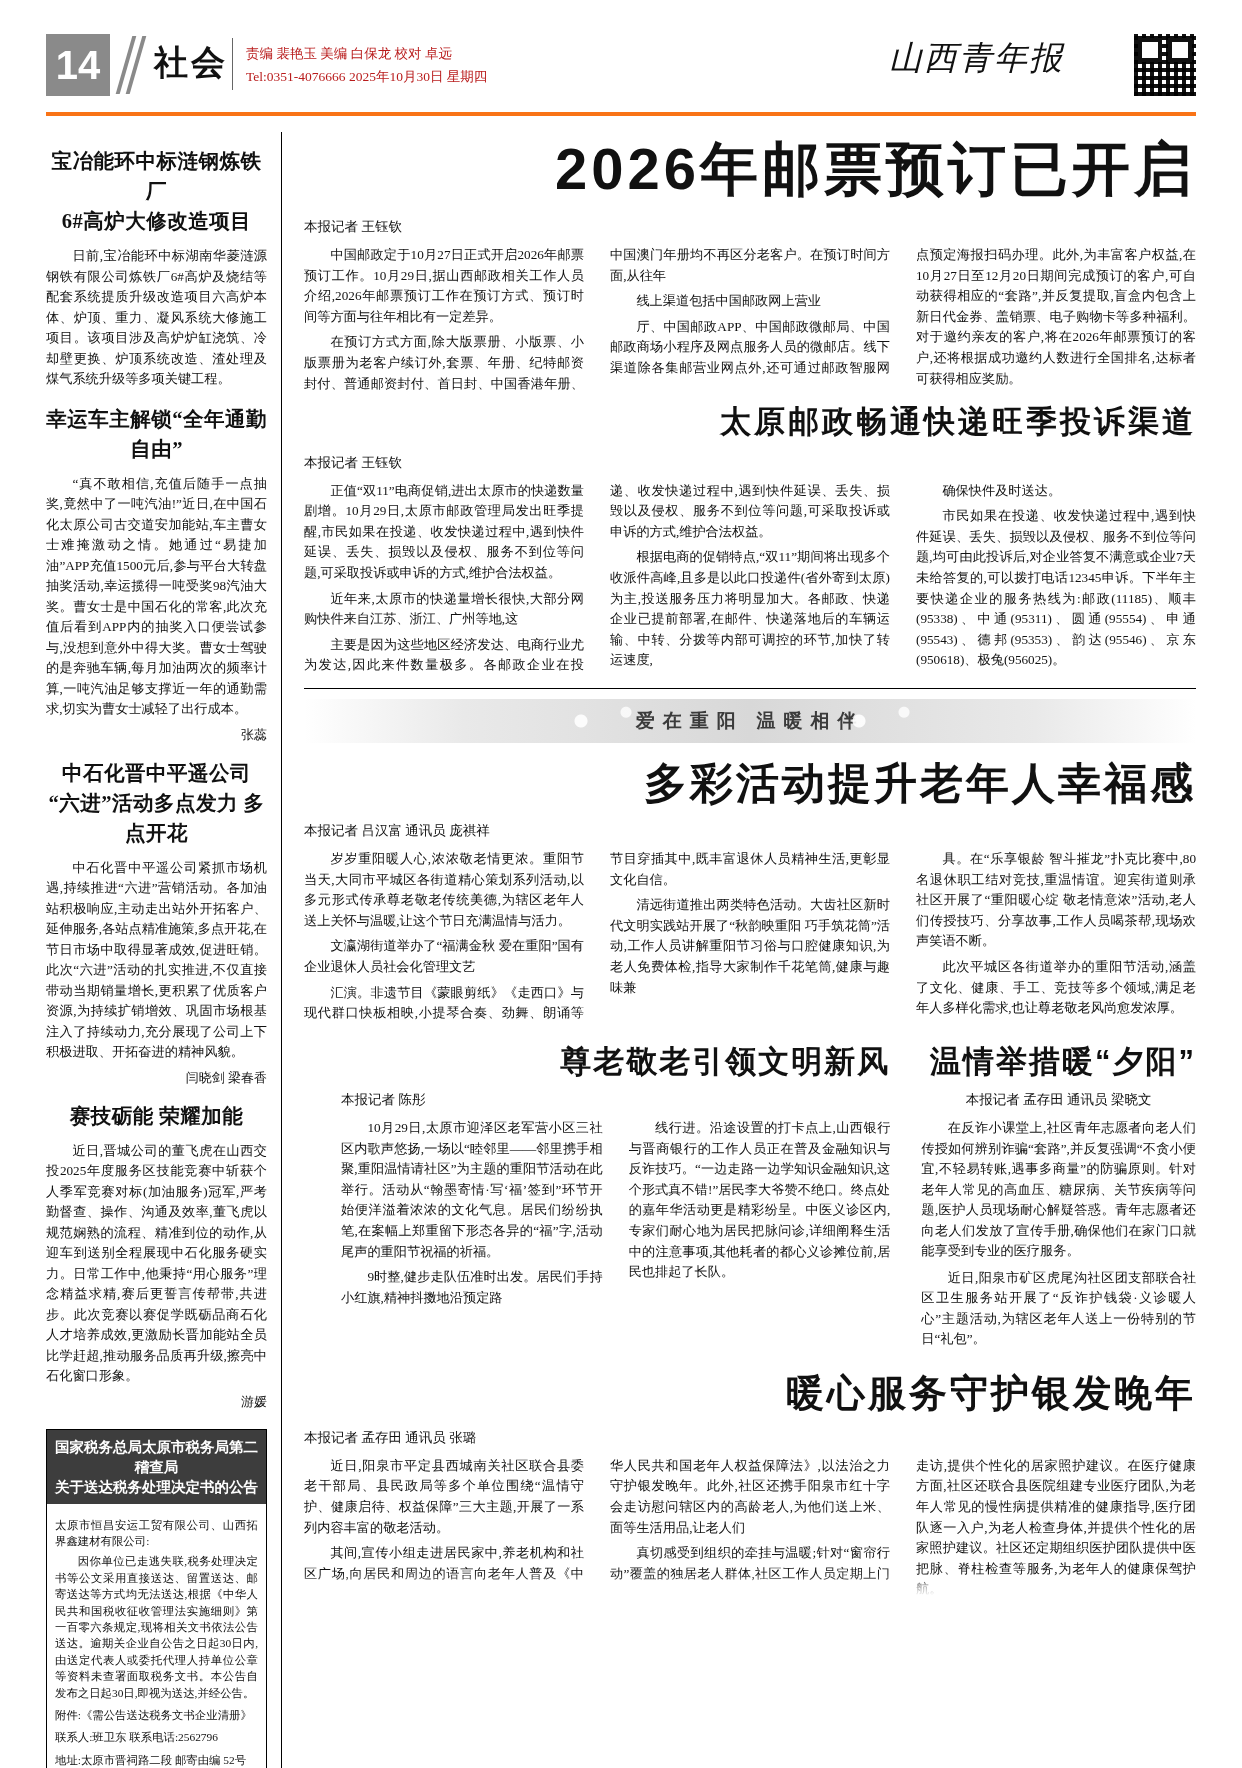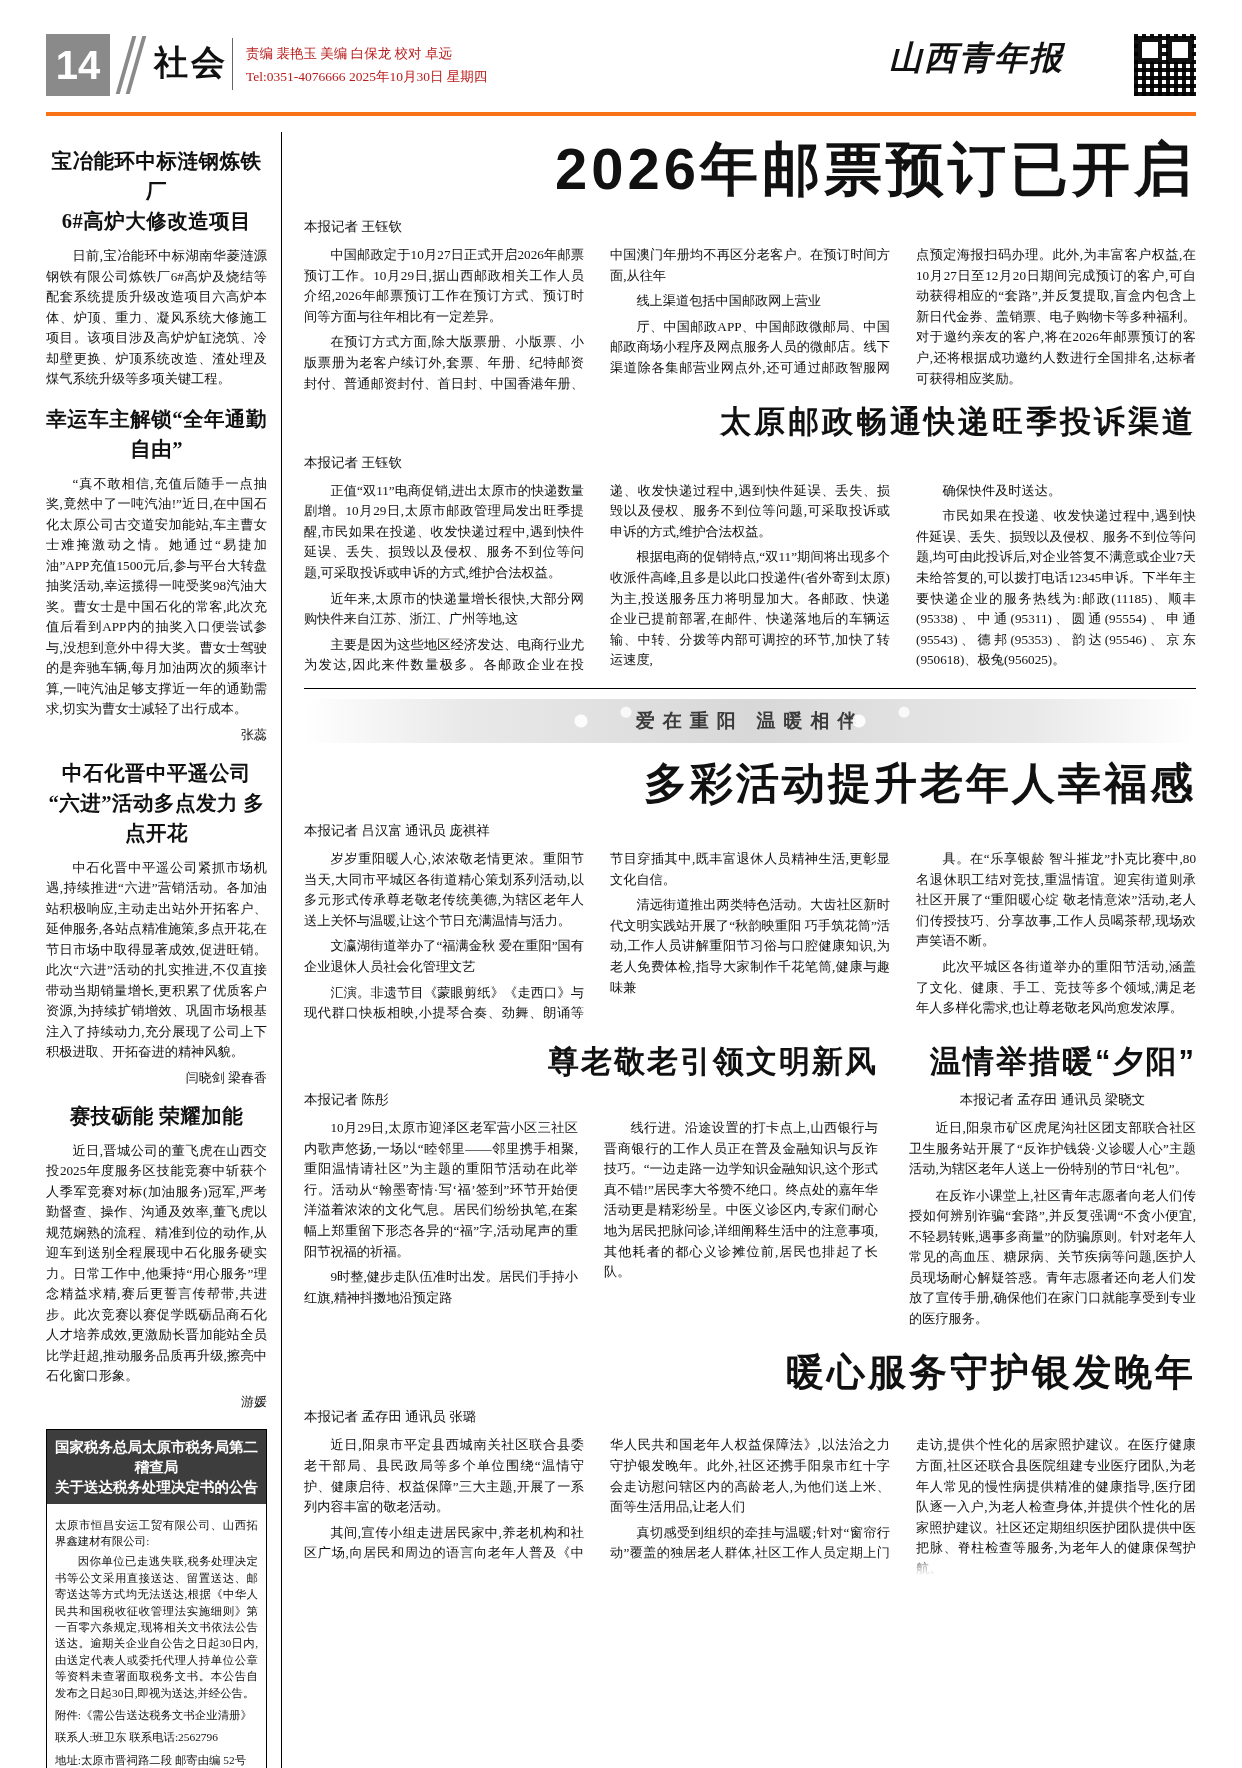--- a/index.html
+++ b/index.html
@@ -9,21 +9,21 @@
   
   .masthead{position:relative;height:78px;margin-top:34px;border-bottom:4px solid #f97316;}
   .pagenum{position:absolute;left:0;top:0;width:64px;height:62px;background:#8a8a8a;color:#fff;font-size:40px;font-weight:bold;display:flex;align-items:center;justify-content:center;font-family:"Liberation Sans",sans-serif;}
   .slash{position:absolute;left:68px;top:0;width:30px;height:62px;}
   .slash:before{content:"";position:absolute;left:10px;top:2px;width:4px;height:58px;background:#8a8a8a;transform:skewX(-16deg);}
   .slash:after{content:"";position:absolute;left:20px;top:2px;width:4px;height:58px;background:#8a8a8a;transform:skewX(-16deg);}
   .section-name{position:absolute;left:108px;top:6px;font-size:34px;font-weight:bold;letter-spacing:3px;font-family:"Liberation Serif",serif;}
   .vline{position:absolute;left:186px;top:4px;width:1px;height:52px;background:#666;}
   .credits{position:absolute;left:200px;top:8px;font-size:13.5px;line-height:23px;color:#b91c1c;}
   .credits div{white-space:nowrap;}
-  .paper-logo{position:absolute;right:132px;top:2px;font-size:33px;font-weight:bold;font-style:italic;letter-spacing:2px;font-family:"Liberation Serif",serif;}
+  .paper-logo{position:absolute;right:132px;top:2px;font-size:33px;font-weight:normal;font-style:italic;letter-spacing:2px;font-family:"Liberation Serif",serif;}
   .qr{position:absolute;right:0;top:0;width:62px;height:62px;background:
      repeating-linear-gradient(0deg,#111 0 4px,#fff 4px 8px),
      repeating-linear-gradient(90deg,#111 0 4px,transparent 4px 8px);
      background-blend-mode:multiply;}
   .qr:before{content:"";position:absolute;left:4px;top:4px;width:16px;height:16px;border:4px solid #111;background:#fff;}
   .qr:after{content:"";position:absolute;right:4px;top:4px;width:16px;height:16px;border:4px solid #111;background:#fff;}
 
   
   .body{position:relative;margin-top:16px;display:flex;gap:0;}
   .col-left{width:236px;flex:none;padding-right:14px;box-sizing:border-box;border-right:1px solid #000;}
@@ -149,35 +149,35 @@
       <div class="byline">本报记者  吕汉富  通讯员  庞祺祥</div>
       <div class="cols3">
         <p>岁岁重阳暖人心,浓浓敬老情更浓。重阳节当天,大同市平城区各街道精心策划系列活动,以多元形式传承尊老敬老传统美德,为辖区老年人送上关怀与温暖,让这个节日充满温情与活力。</p>
         <p>文瀛湖街道举办了“福满金秋  爱在重阳”国有企业退休人员社会化管理文艺</p>
         <p>汇演。非遗节目《蒙眼剪纸》《走西口》与现代群口快板相映,小提琴合奏、劲舞、朗诵等节目穿插其中,既丰富退休人员精神生活,更彰显文化自信。</p>
         <p>清远街道推出两类特色活动。大齿社区新时代文明实践站开展了“秋韵映重阳  巧手筑花筒”活动,工作人员讲解重阳节习俗与口腔健康知识,为老人免费体检,指导大家制作千花笔筒,健康与趣味兼</p>
         <p>具。在“乐享银龄  智斗摧龙”扑克比赛中,80名退休职工结对竞技,重温情谊。迎宾街道则承社区开展了“重阳暖心绽  敬老情意浓”活动,老人们传授技巧、分享故事,工作人员喝茶帮,现场欢声笑语不断。</p>
         <p>此次平城区各街道举办的重阳节活动,涵盖了文化、健康、手工、竞技等多个领域,满足老年人多样化需求,也让尊老敬老风尚愈发浓厚。</p>
       </div>
 
-      <div style="display:flex;gap:31px;margin-top:6px;">
+      <div style="display:flex;gap:31px;margin-top:6px;margin-left:37px;">
         <div style="flex:2;">
           <h2 class="headline small">尊老敬老引领文明新风</h2>
           <div class="byline">本报记者  陈彤</div>
           <div class="cols2">
             <p>10月29日,太原市迎泽区老军营小区三社区内歌声悠扬,一场以“睦邻里——邻里携手相聚,重阳温情请社区”为主题的重阳节活动在此举行。活动从“翰墨寄情·写‘福’签到”环节开始便洋溢着浓浓的文化气息。居民们纷纷执笔,在案幅上郑重留下形态各异的“福”字,活动尾声的重阳节祝福的祈福。</p>
             <p>9时整,健步走队伍准时出发。居民们手持小红旗,精神抖擞地沿预定路</p>
             <p>线行进。沿途设置的打卡点上,山西银行与晋商银行的工作人员正在普及金融知识与反诈技巧。“一边走路一边学知识金融知识,这个形式真不错!”居民李大爷赞不绝口。终点处的嘉年华活动更是精彩纷呈。中医义诊区内,专家们耐心地为居民把脉问诊,详细阐释生活中的注意事项,其他耗者的都心义诊摊位前,居民也排起了长队。</p>
           </div>
         </div>
         <div style="flex:1;">
           <h2 class="headline small">温情举措暖“夕阳”</h2>
           <div class="byline" style="text-align:center">本报记者  孟存田  通讯员  梁晓文</div>
+          <p class="txt">在反诈小课堂上,社区青年志愿者向老人们传授如何辨别诈骗“套路”,并反复强调“不贪小便宜,不轻易转账,遇事多商量”的防骗原则。针对老年人常见的高血压、糖尿病、关节疾病等问题,医护人员现场耐心解疑答惑。青年志愿者还向老人们发放了宣传手册,确保他们在家门口就能享受到专业的医疗服务。</p>
           <p class="txt">近日,阳泉市矿区虎尾沟社区团支部联合社区卫生服务站开展了“反诈护钱袋·义诊暖人心”主题活动,为辖区老年人送上一份特别的节日“礼包”。</p>
-          <p class="txt">在反诈小课堂上,社区青年志愿者向老人们传授如何辨别诈骗“套路”,并反复强调“不贪小便宜,不轻易转账,遇事多商量”的防骗原则。针对老年人常见的高血压、糖尿病、关节疾病等问题,医护人员现场耐心解疑答惑。青年志愿者还向老人们发放了宣传手册,确保他们在家门口就能享受到专业的医疗服务。</p>
         </div>
       </div>
 
       <h2 class="headline sub2" style="font-size:38px">暖心服务守护银发晚年</h2>
       <div class="byline">本报记者  孟存田  通讯员  张璐</div>
       <div class="cols3 fadeout">
         <p>近日,阳泉市平定县西城南关社区联合县委老干部局、县民政局等多个单位围绕“温情守护、健康启待、权益保障”三大主题,开展了一系列内容丰富的敬老活动。</p>
         <p>其间,宣传小组走进居民家中,养老机构和社区广场,向居民和周边的语言向老年人普及《中华人民共和国老年人权益保障法》,以法治之力守护银发晚年。此外,社区还携手阳泉市红十字会走访慰问辖区内的高龄老人,为他们送上米、面等生活用品,让老人们</p>
         <p>真切感受到组织的牵挂与温暖;针对“窗帘行动”覆盖的独居老人群体,社区工作人员定期上门走访,提供个性化的居家照护建议。在医疗健康方面,社区还联合县医院组建专业医疗团队,为老年人常见的慢性病提供精准的健康指导,医疗团队逐一入户,为老人检查身体,并提供个性化的居家照护建议。社区还定期组织医护团队提供中医把脉、脊柱检查等服务,为老年人的健康保驾护航。</p>
       </div>

